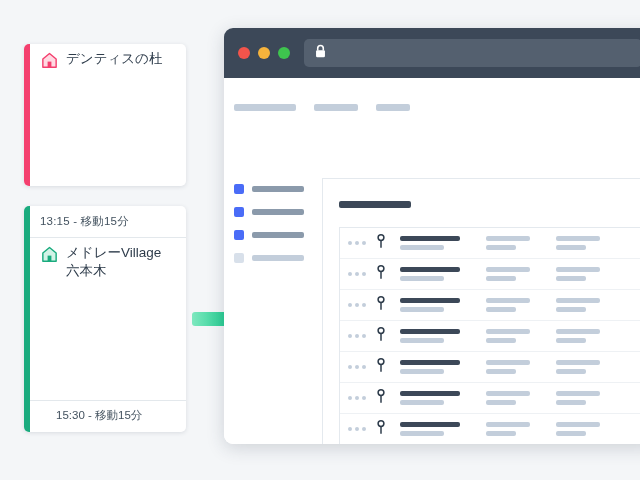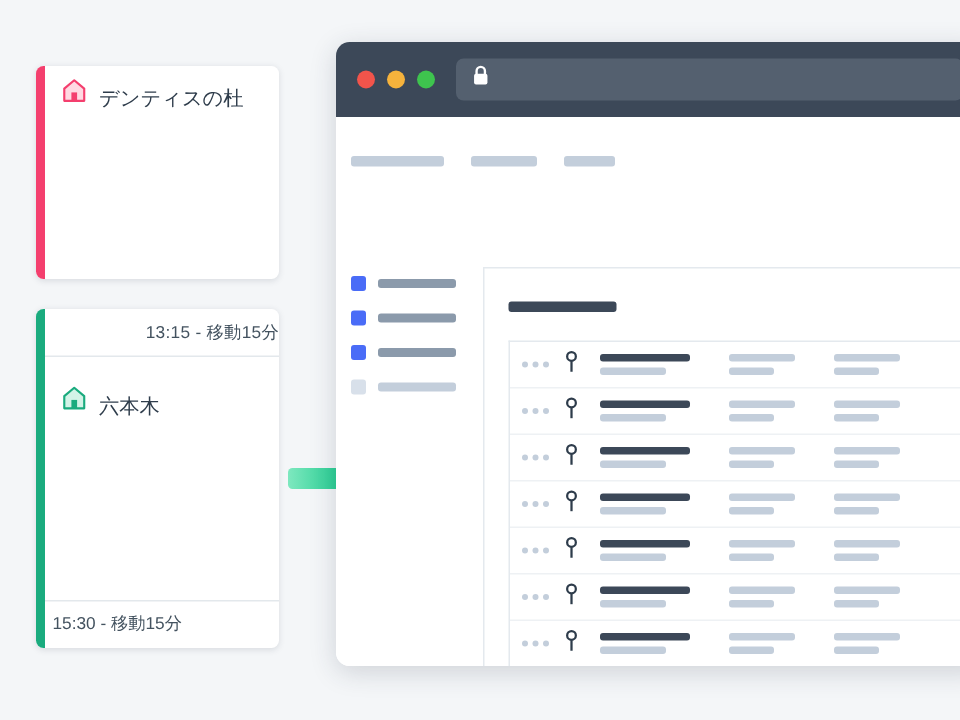--- a/index.html
+++ b/index.html
@@ -46,21 +46,21 @@
   #card-appointment-1 .card-accent { background: #f43f6e; }
 
   .time-label {
     font-size: 11.5px;
     color: #43525f;
     padding: 9px 0 0 10px;
     letter-spacing: 0.2px;
   }
   .title-row {
     display: flex;
-    align-items: flex-end;
+    align-items: flex-start;
     padding: 6px 0 0 10px;
   }
   .home-icon {
     flex: 0 0 auto;
     margin-right: 7px;
     margin-top: 1px;
   }
   .clinic-name {
     font-size: 13.5px;
     color: #2e3c4b;
@@ -74,35 +74,34 @@
     top: 206px;
     width: 162px;
     height: 226px;
   }
   #card-appointment-2 .card-accent { background: #1aab7e; }
   .travel-row {
     font-size: 11.5px;
     color: #43525f;
     padding: 8px 0 8px 10px;
     letter-spacing: 0.2px;
-    text-align: right;
   }
   .divider-line {
     height: 1px;
     background: #e3e8ec;
     margin-left: 6px;
   }
   .travel-row-bottom {
     position: absolute;
     left: 6px;
     right: 0;
     bottom: 0;
     font-size: 11.5px;
     color: #43525f;
-    padding: 9px 0 9px 5px;
+    padding: 9px 0 9px 26px;
     box-sizing: border-box;
   }
 
   
   #flow-arrow {
     position: absolute;
     left: 192px;
     top: 300px;
     width: 64px;
     height: 38px;
@@ -287,21 +286,21 @@
     <div class="divider-line" style="margin-left:0;"></div>
     <div class="title-row">
       <span class="home-icon">
         <svg width="19" height="19" viewBox="0 0 24 24">
           <path d="M12 3.2 3.6 10.2v10.3h16.8V10.2z" fill="#d3f3e7"></path>
           <path d="M12 3.2 3.6 10.2v10.3h16.8V10.2z" fill="none" stroke="#1aab7e" stroke-width="1.8" stroke-linejoin="round"></path>
           <rect x="9.6" y="13.4" width="4.8" height="7.1" fill="#1aab7e"></rect>
         </svg>
       </span>
       <span class="clinic-name">
-        <br>
+        <span>メドレーVillage</span><br>
         <span>六本木</span>
       </span>
     </div>
   </div>
   <div class="divider-line" style="position:absolute;left:6px;right:0;bottom:31px;margin:0;"></div>
   <div class="travel-row-bottom">15:30 - 移動15分</div>
 </div>
 
 <div id="flow-arrow">
   <svg width="64" height="38" viewBox="0 0 64 38">

